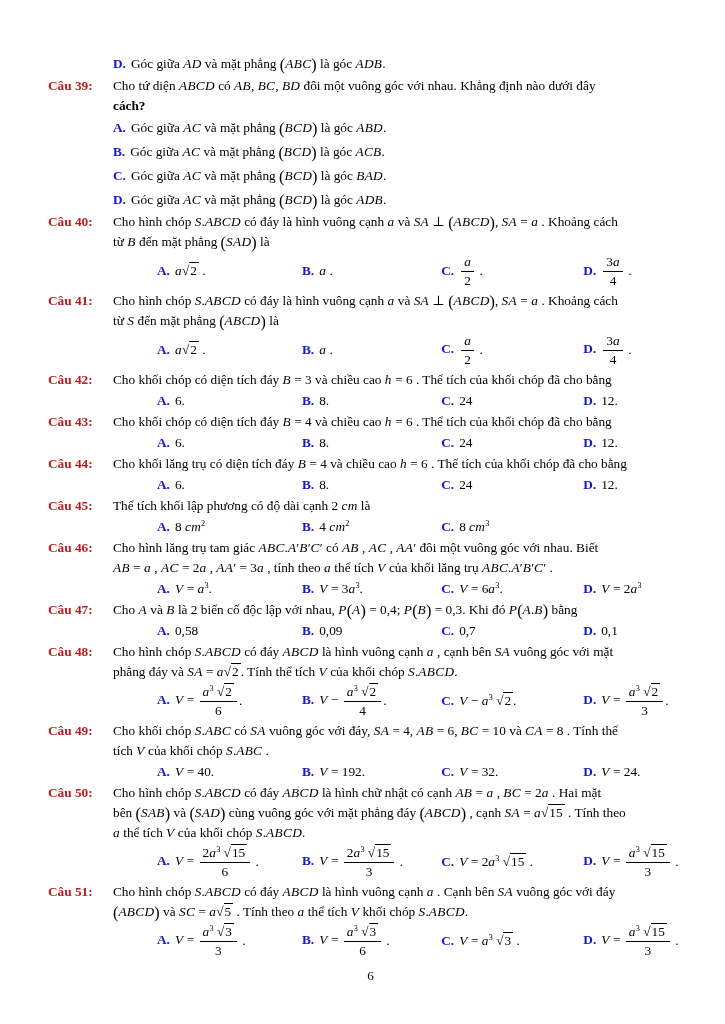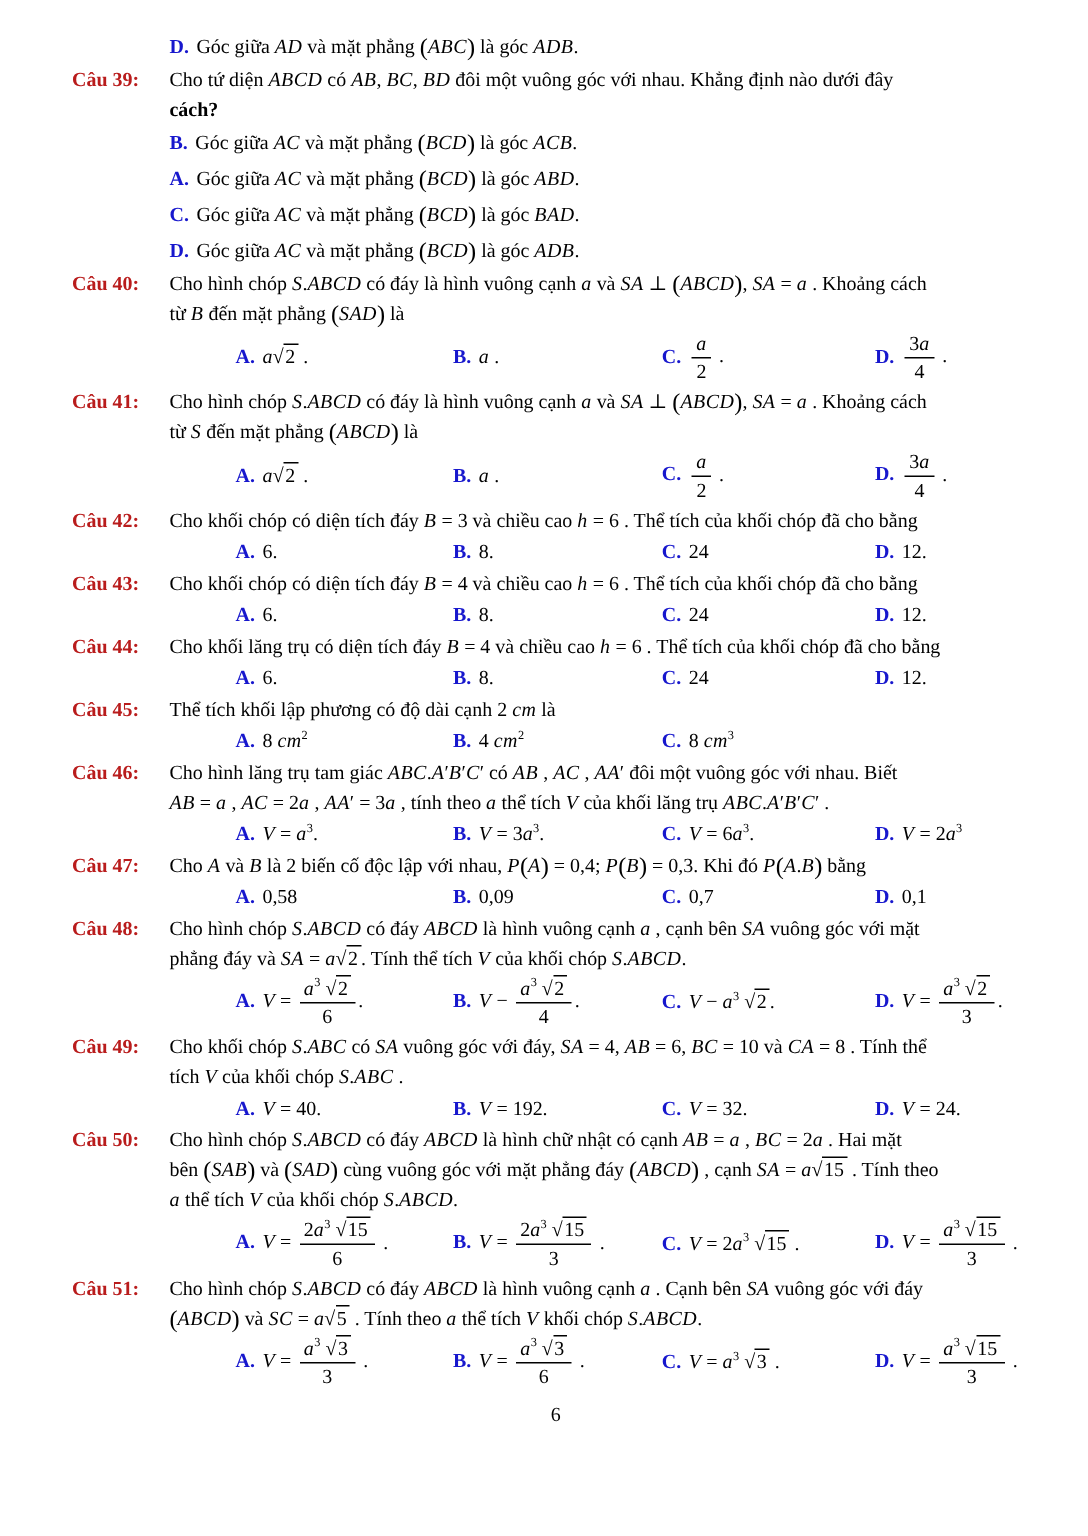--- a/index.html
+++ b/index.html
@@ -3,21 +3,21 @@
 <meta charset="utf-8">
 <style>
   * { box-sizing: border-box; }
   html, body { margin: 0; padding: 0; }
   body {
     width: 725px; height: 1024px; overflow: hidden;
     background: #ffffff; color: #000;
     font-family: "Liberation Serif", "DejaVu Serif", serif;
     font-size: 13.3px; line-height: 20px;
   }
-  .page { padding: 19px 32px 0 48px; }
+  .page { padding: 52px 32px 0 48px; }
   .question { margin: 0; }
   .qrow { display: flex; align-items: flex-start; }
   .qlabel { flex: 0 0 65px; font-weight: bold; color: #b91c1c; line-height: 20px; }
   .qcontent { flex: 1 1 auto; min-width: 0; }
   .bodyline { line-height: 20px; white-space: nowrap; }
   .opts.list .opt { line-height: 20px; padding: 2px 0; white-space: nowrap; }
   .opts.row {
     display: grid;
     grid-template-columns: 25% 24% 24.5% 26.5%;
     align-items: center; line-height: 20px;
@@ -61,22 +61,22 @@
         <div class="qrow">
           <div class="qlabel">Câu 39:</div>
           <div class="qcontent">
             <div class="qbody">
 
             <div class="bodyline">Cho tứ diện <span class="m"><i>A</i><i>B</i><i>C</i><i>D</i></span> có <span class="m"><i>A</i><i>B</i></span>, <span class="m"><i>B</i><i>C</i></span>, <span class="m"><i>B</i><i>D</i></span> đôi một vuông góc với nhau. Khẳng định nào dưới đây</div>
               <div class="bodyline"><b>cách?</b></div>
             </div>
             <div class="opts list">
 
-            <div class="opt"><span class="letter">B.</span><span class="otext">Góc giữa <span class="m"><i>A</i><i>C</i></span> và mặt phẳng <span class="m"><span class="pa">(</span><i>B</i><i>C</i><i>D</i><span class="pa">)</span></span> là góc <span class="m"><i>A</i><i>C</i><i>B</i></span>.</span></div>
-              <div class="opt"><span class="letter">A.</span><span class="otext">Góc giữa <span class="m"><i>A</i><i>C</i></span> và mặt phẳng <span class="m"><span class="pa">(</span><i>B</i><i>C</i><i>D</i><span class="pa">)</span></span> là góc <span class="m"><i>A</i><i>B</i><i>D</i></span>.</span></div>
+            <div class="opt"><span class="letter">A.</span><span class="otext">Góc giữa <span class="m"><i>A</i><i>C</i></span> và mặt phẳng <span class="m"><span class="pa">(</span><i>B</i><i>C</i><i>D</i><span class="pa">)</span></span> là góc <span class="m"><i>A</i><i>B</i><i>D</i></span>.</span></div>
+              <div class="opt"><span class="letter">B.</span><span class="otext">Góc giữa <span class="m"><i>A</i><i>C</i></span> và mặt phẳng <span class="m"><span class="pa">(</span><i>B</i><i>C</i><i>D</i><span class="pa">)</span></span> là góc <span class="m"><i>A</i><i>C</i><i>B</i></span>.</span></div>
               <div class="opt"><span class="letter">C.</span><span class="otext">Góc giữa <span class="m"><i>A</i><i>C</i></span> và mặt phẳng <span class="m"><span class="pa">(</span><i>B</i><i>C</i><i>D</i><span class="pa">)</span></span> là góc <span class="m"><i>B</i><i>A</i><i>D</i></span>.</span></div>
               <div class="opt"><span class="letter">D.</span><span class="otext">Góc giữa <span class="m"><i>A</i><i>C</i></span> và mặt phẳng <span class="m"><span class="pa">(</span><i>B</i><i>C</i><i>D</i><span class="pa">)</span></span> là góc <span class="m"><i>A</i><i>D</i><i>B</i></span>.</span></div>
             </div>
           </div>
         </div>
       </div>
       <div class="question">
         <div class="qrow">
           <div class="qlabel">Câu 40:</div>
           <div class="qcontent">

